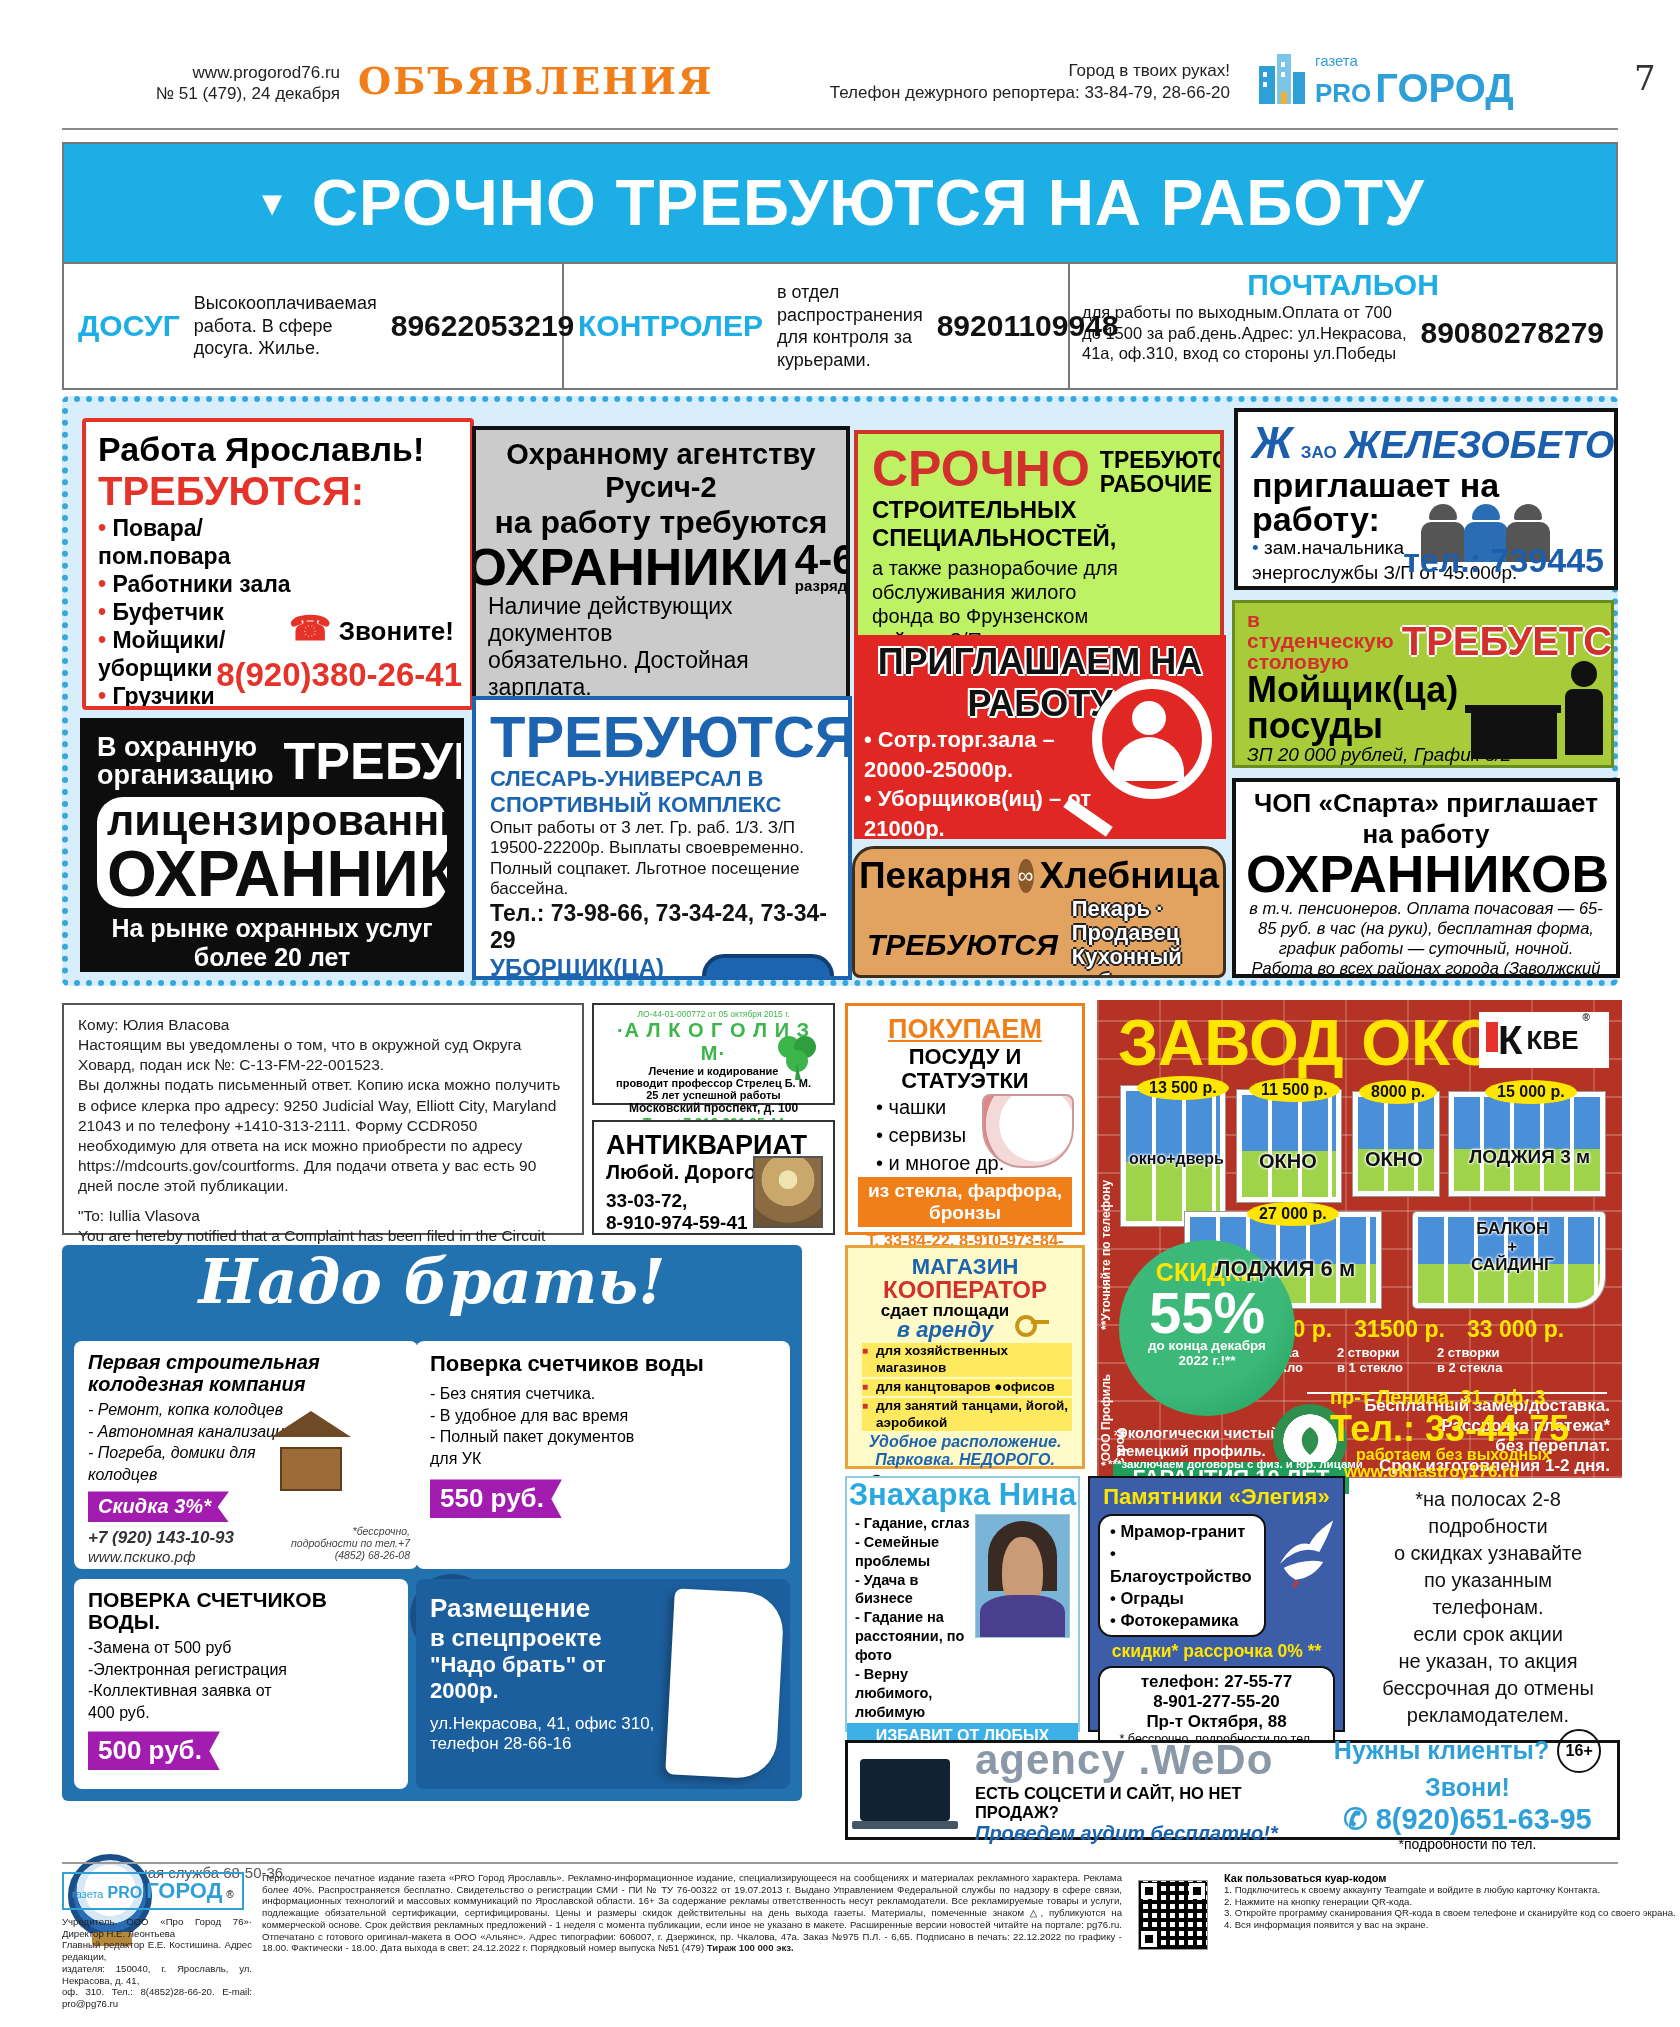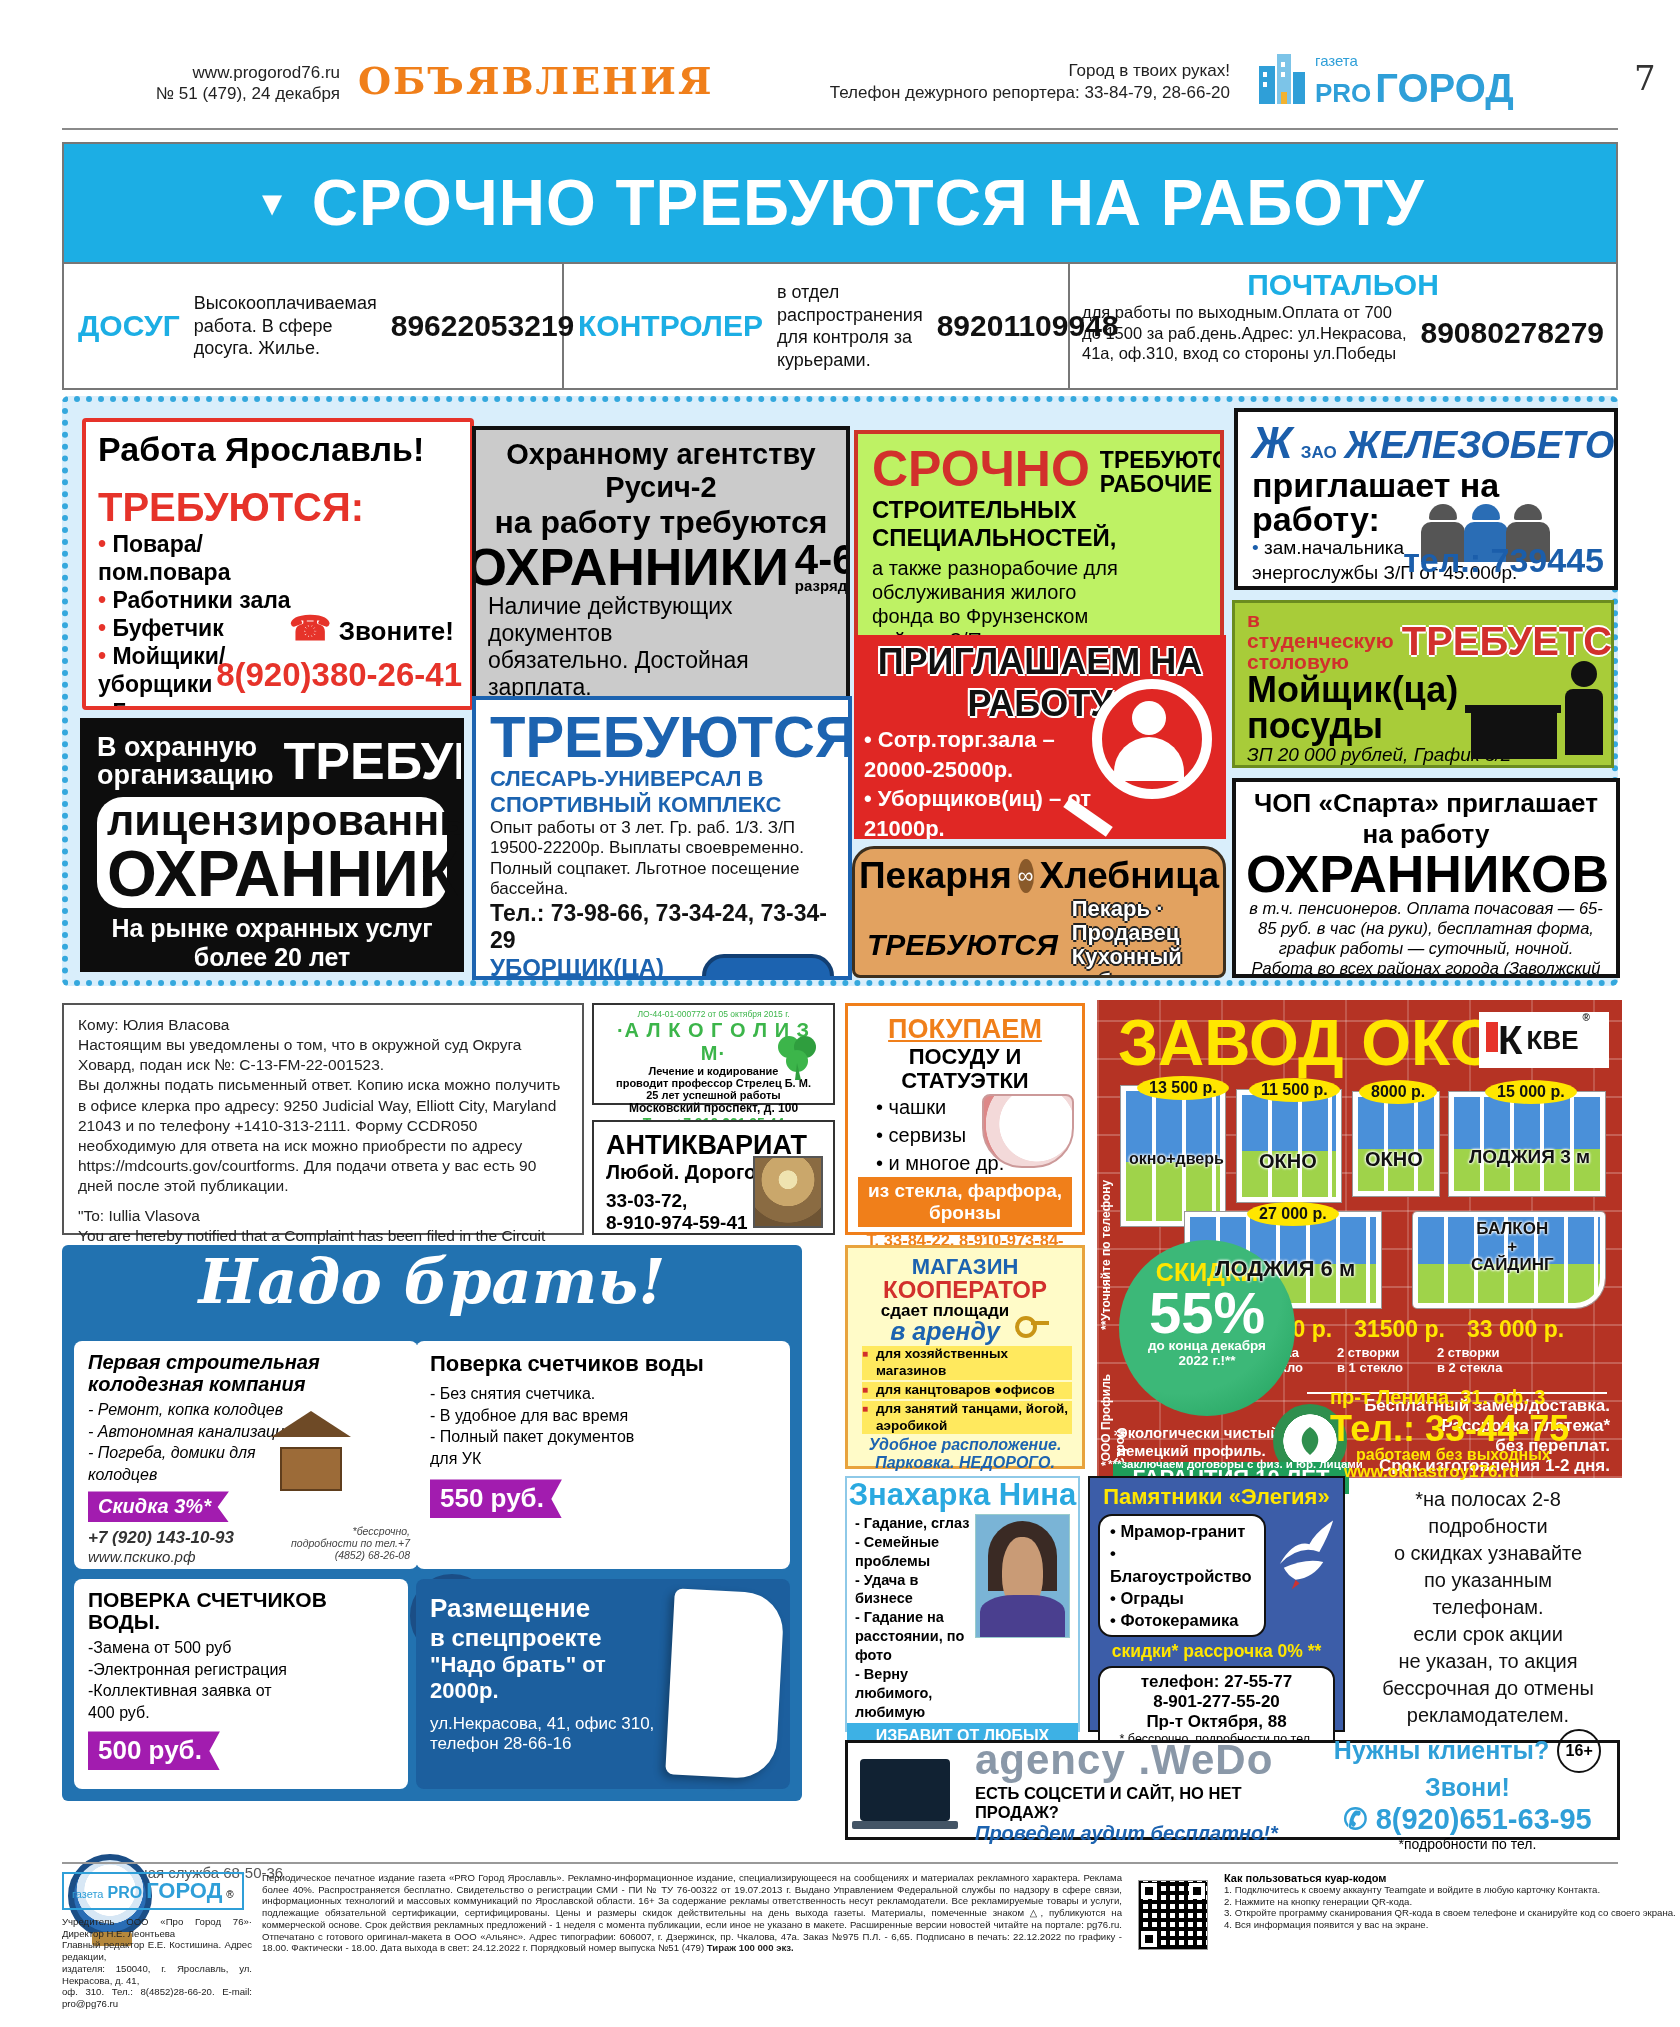--- a/index.html
+++ b/index.html
@@ -27,21 +27,21 @@
   .jobtitle { color:#1caee4; font-weight:bold; font-size:30px; }
   .jobtext { font-size:18px; line-height:1.25; color:#111; }
   .jobphone { font-size:30px; font-weight:bold; color:#111; }
 
   
   .dotted { background:#d9eefb; border:6px dotted #35a8dd; border-radius:6px; }
   .ad { position:absolute; overflow:hidden; }
 
   .rabota { background:#fff; border:4px solid #e6332a; border-radius:4px; padding:8px 12px; }
   .rabota h2 { font-size:34px; }
-  .rabota .tr { color:#e6332a; font-size:40px; font-weight:bold;margin-top:16px; }
+  .rabota .tr { color:#e6332a; font-size:40px; font-weight:bold; }
   .rabota li { list-style:none; font-size:23px; font-weight:bold; line-height:1.22; }
   .rabota li::before { content:"• "; color:#e6332a; }
   .phone-glyph { color:#e6332a; }
 
   .rusich { background:#cbcbcb; border:4px solid #111; padding:8px 12px; text-align:center; }
 
   .blackad { background:#0d0d0d; color:#fff; border:3px solid #0d0d0d; padding:10px 14px; text-align:center; }
   .blackad .pill { background:#fff; color:#0d0d0d; border-radius:26px; padding:2px 10px; margin:6px 0; }
 
   .sportline { background:#fff; border:4px solid #1c63b0; color:#1c63b0; padding:8px 14px; }
@@ -566,21 +566,21 @@
 телефон 28-66-16</div>
     </div>
   </div>
 
   <div class="abs koop" style="left:845px; top:1245px; width:240px; height:224px;">
     <div class="b" style="font-size:22px; color:#1c63b0; line-height:1;">МАГАЗИН</div>
     <div class="b" style="font-size:24px; color:#d2302c; line-height:1;">КООПЕРАТОР</div>
     <div style="display:flex; align-items:center; justify-content:center; gap:6px;">
       <span>
         <span class="b" style="font-size:17px; display:block; line-height:1;">сдает площади</span>
-        <span class="b i" style="font-size:25px; color:#1c63b0; line-height:1;">в аренду</span>
+        <span class="b i" style="font-size:22px; color:#1c63b0; line-height:1;">в аренду</span>
       </span>
       <span class="keyic"></span>
     </div>
     <ul>
       <li>для хозяйственных магазинов</li>
       <li>для канцтоваров ●офисов</li>
       <li>для занятий танцами, йогой, аэробикой</li>
     </ul>
     <div class="b i" style="font-size:16px; color:#1c63b0; line-height:1.1;">Удобное расположение.</div>
     <div class="b i" style="font-size:16px; color:#1c63b0; line-height:1.1;">Парковка. НЕДОРОГО.</div>

